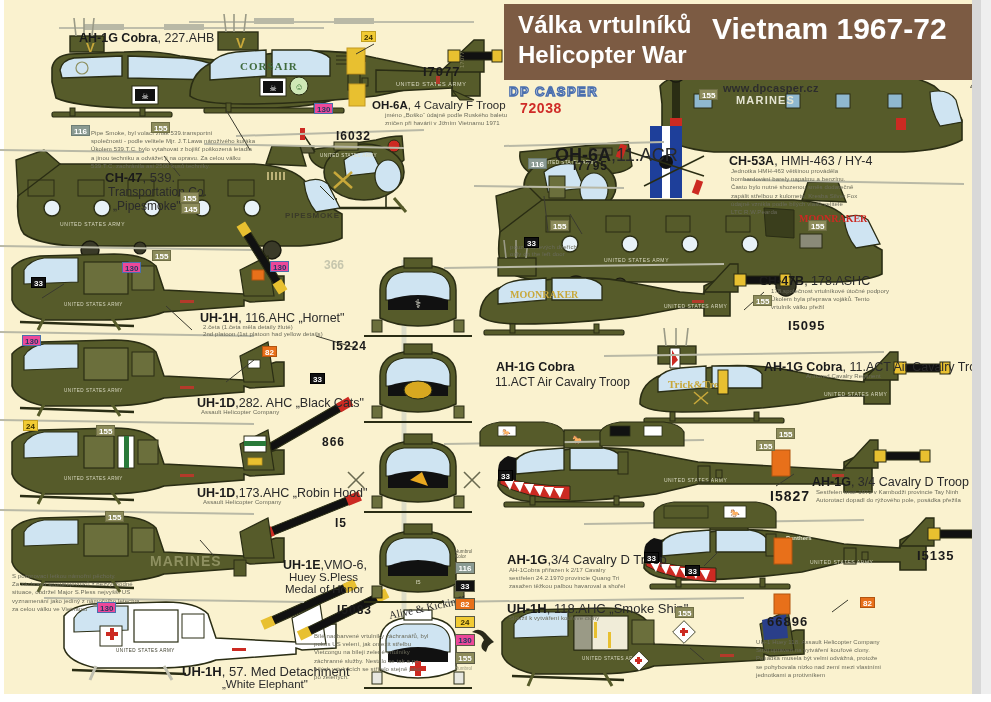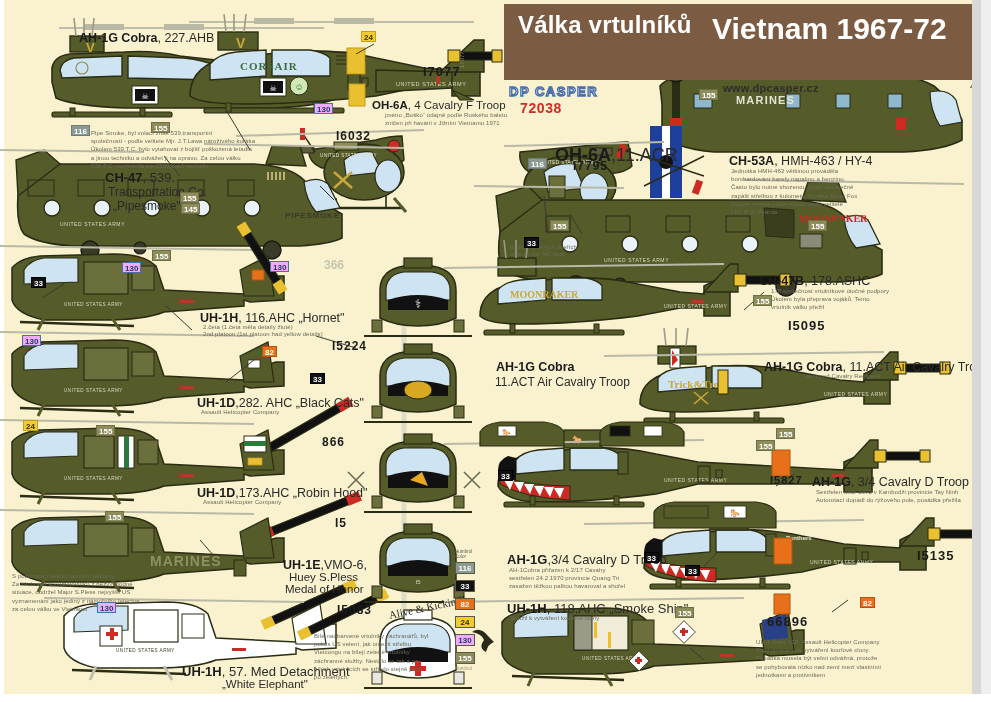--- a/index.html
+++ b/index.html
@@ -28,21 +28,21 @@
   .sub{position:absolute;color:#6a6a5a;font-size:6px;line-height:7.6px;letter-spacing:.1px;}
   .tailno{position:absolute;color:#1b1b1b;font-weight:bold;letter-spacing:1px;text-align:right;}
 
   
   .chip{position:absolute;font-size:8px;font-weight:bold;text-align:center;line-height:11px;height:11px;min-width:14px;padding:0 2px;border:1px solid #5a5a45;box-sizing:border-box;}
   .c155{background:#8d8c5b;color:#ffffff;border-color:#6f6e45;}
   .c116{background:#8a9a92;color:#ffffff;border-color:#6d7d75;}
   .c33{background:#111111;color:#ffffff;border-color:#000000;}
   .c82{background:#e8701a;color:#ffffff;border-color:#b2540f;}
   .c24{background:#f2cb33;color:#3a3000;border-color:#c2a020;}
-  .c130{background:#f0abfc;color:#243a66;border-color:#4a6fae;}
+  .c130{background:#ec4899;color:#243a66;border-color:#4a6fae;}
   .c145{background:#8d8c5b;color:#ffffff;border-color:#6f6e45;}
   .c366{background:#cfcfb4;color:#8a8a70;border-color:#bdbda2;}
 
   
   #legend{position:absolute;left:451px;top:549px;width:22px;}
   #legend .lg-h{font-size:4.6px;color:#5b5b4a;line-height:5px;transform:scaleY(1.1);margin-bottom:3px;}
   #legend .chip2{position:relative;display:block;width:20px;height:12px;line-height:12px;text-align:center;font-size:8px;font-weight:bold;margin-bottom:6px;border:1px solid #5a5a45;box-sizing:border-box;}
   #legend .pl{font-size:4.5px;color:#9a9a80;margin-top:-4px;}
 
   
@@ -692,20 +692,21 @@
         <line x1="760" y1="292" x2="740" y2="310"></line>
         <line x1="790" y1="474" x2="772" y2="486"></line>
         <line x1="714" y1="552" x2="700" y2="566"></line>
         <line x1="686" y1="648" x2="700" y2="660"></line>
         <line x1="844" y1="600" x2="828" y2="612"></line>
       </g>
     </svg>
 
     <div id="header">
       <div id="hd-cz">Válka vrtulníků</div>
+      <div id="hd-en">Helicopter  War</div>
       <div id="hd-title">Vietnam 1967-72</div>
     </div>
     <div id="brand">DP CASPER</div>
     <div id="brandcode">72038</div>
     <div id="web">www.dpcasper.cz</div>
 
     <div class="cap" style="left:75px;top:31px;font-size:12.5px;">
       <span class="b">AH-1G Cobra</span><span class="n">, 227.AHB</span>
     </div>
     <div class="tailno" style="left:419px;top:64px;font-size:13px;">I7077</div>
@@ -831,21 +832,21 @@
     <div class="sub" style="left:802px;top:373px;">Armored Cavalry Regiment</div>
 
     <div class="cap" style="left:503px;top:552px;font-size:13px;">
       <span class="b">AH-1G</span><span class="n">,3/4 Cavalry D Troop</span>
     </div>
     <div class="sub" style="left:505px;top:566px;line-height:8.2px;">
       <div>AH-1Cobra     přiřazen k 2/17 Cavalry</div>
         <div>sestřelen 24.2.1970  provincie Quang Tri</div>
         <div>zasažen těžkou palbou havaroval a shořel</div>
     </div>
-    <div class="tailno" style="left:766px;top:474px;font-size:11px;">I5827</div>
+    <div class="tailno" style="left:766px;top:488px;font-size:14px;">I5827</div>
 
     <div class="cap" style="left:808px;top:475px;font-size:12.5px;">
       <span class="b">AH-1G</span><span class="n">,  3/4 Cavalry D Troop</span>
     </div>
     <div class="sub" style="left:812px;top:488px;line-height:8.2px;">
       <div>Sestřelen únor 1972 v Kambodži provincie Tay Ninh</div>
         <div>Autorotací dopadl do rýžového pole, posádka přežila</div>
     </div>
     <div class="tailno" style="left:913px;top:548px;font-size:13px;">I5135</div>
 

